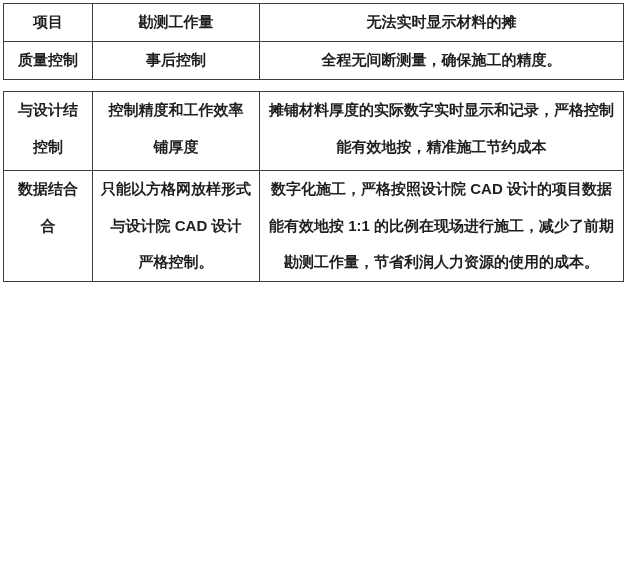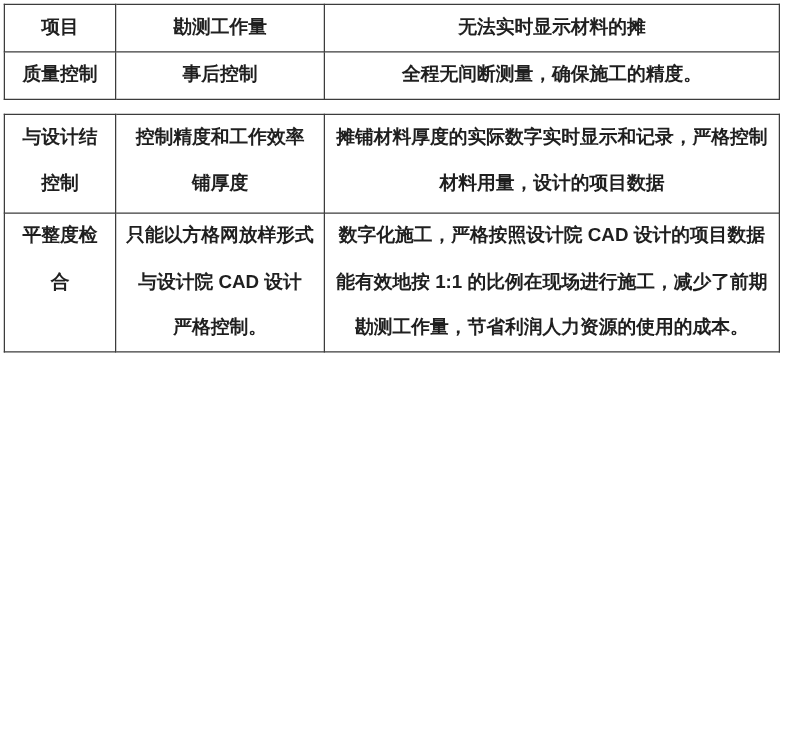--- a/index.html
+++ b/index.html
@@ -79,24 +79,24 @@
         <col class="c2">
         <col class="c3">
       </colgroup>
     <tbody>
       <tr class="h79">
         <td>与设计结
 控制</td>
         <td>控制精度和工作效率
 铺厚度</td>
         <td>摊铺材料厚度的实际数字实时显示和记录，严格控制
-材料用量，设计的项目数据</td>
+能有效地按，精准施工节约成本</td>
       </tr>
       <tr class="h105">
-        <td>平整度检
+        <td>数据结合
 合</td>
         <td>只能以方格网放样形式
 与设计院 CAD 设计
 严格控制。</td>
         <td>数字化施工，严格按照设计院 CAD 设计的项目数据
 能有效地按 1:1 的比例在现场进行施工，减少了前期
 勘测工作量，节省利润人力资源的使用的成本。</td>
       </tr>
     </tbody>
   </table>

